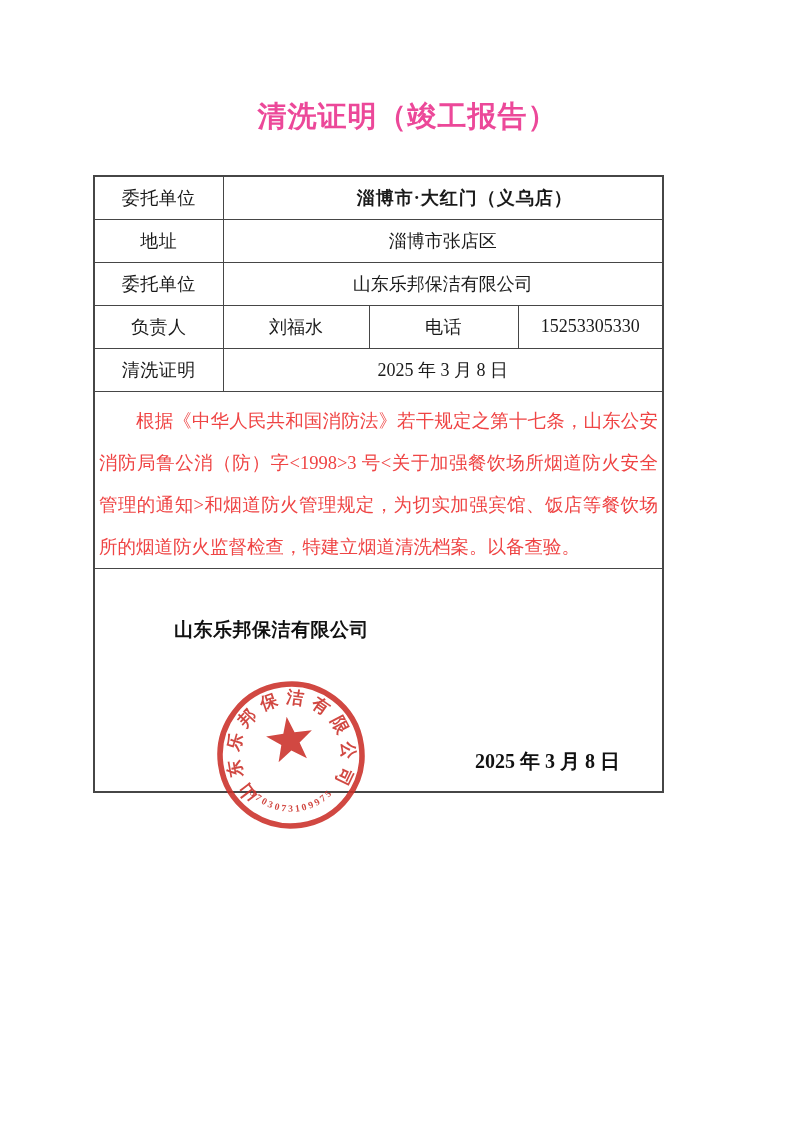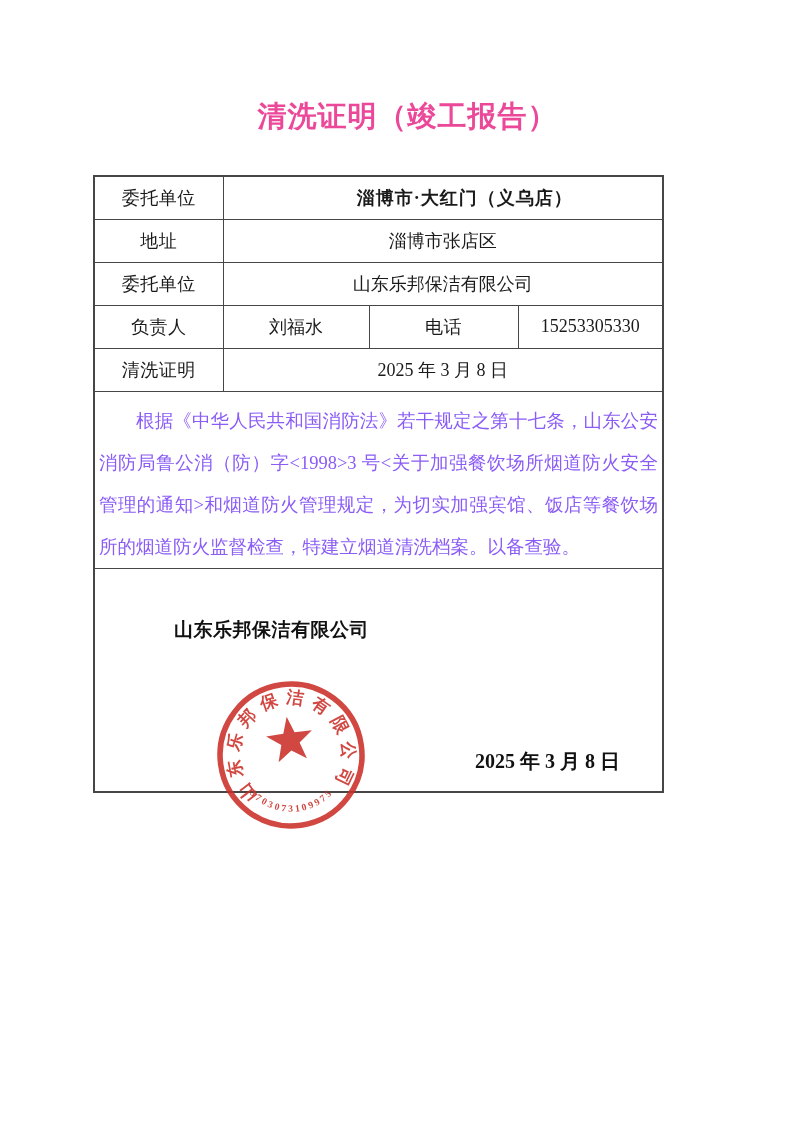--- a/index.html
+++ b/index.html
@@ -51,21 +51,21 @@
     height: 168px;
     vertical-align: top;
     text-align: justify;
     padding: 8px 4px 0 4px;
   }
   .notice-text {
     font-size: 18.5px;
     line-height: 42px;
     text-indent: 2em;
     text-align: justify;
-    color: #8b5cf6;
+    color: #ef4444;
   }
   td.sig-cell { height: 224px; position: relative; }
   .sig-company {
     position: absolute;
     left: 79px;
     top: 48px;
     font-size: 19px;
     font-weight: bold;
     letter-spacing: 0.5px;
     color: #111;

